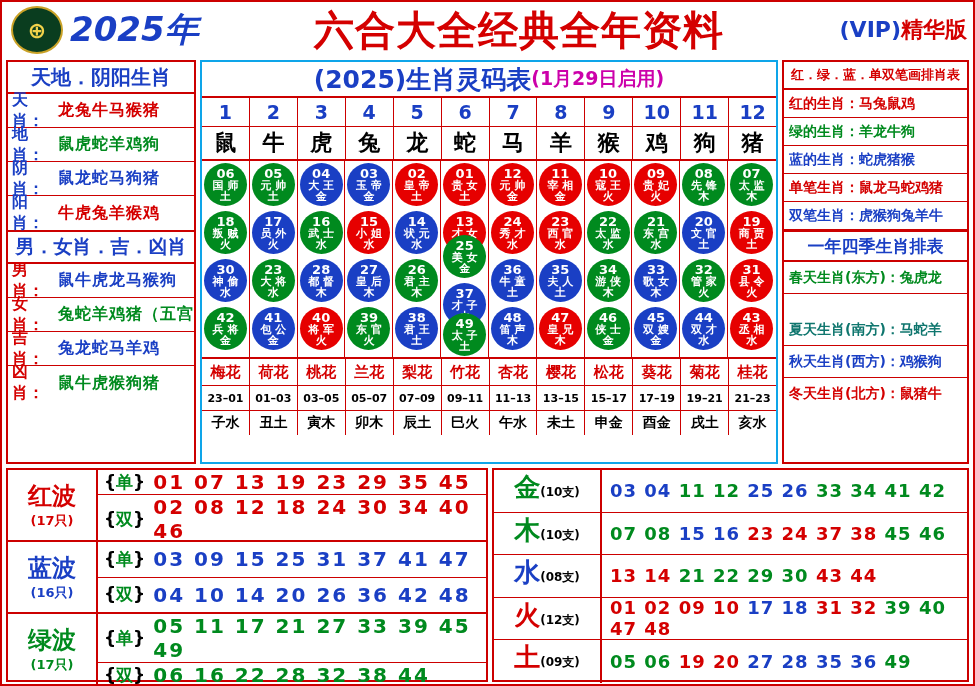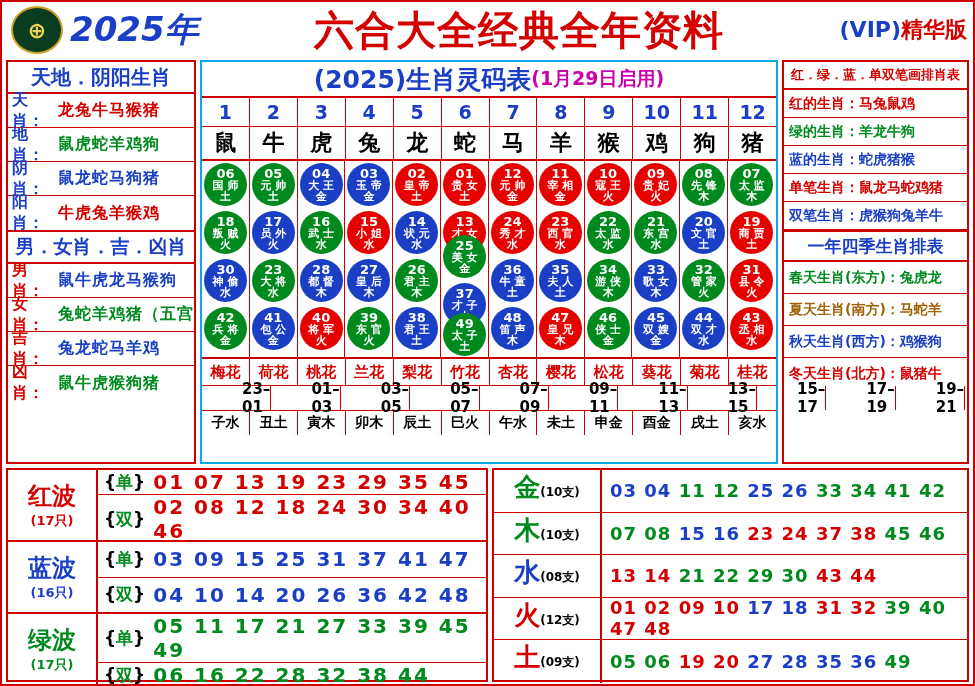--- a/index.html
+++ b/index.html
@@ -54,21 +54,21 @@
   .ball .z{font-size:11px;font-weight:bold;white-space:nowrap;}
   .ball .e{font-size:11px;font-weight:bold;}
   .b-red{background:#e60000;}
   .b-blue{background:#1a3fc4;}
   .b-green{background:#008a1e;}
 
   .flowerrow{display:flex;height:26px;border-bottom:1px solid #c00;}
   .flowerrow div{flex:1;border-right:1px solid #c00;display:flex;align-items:center;justify-content:center;font-size:15px;font-weight:bold;color:#d40000;}
   .flowerrow div:last-child{border-right:none;}
   .hourrow{display:flex;height:24px;border-bottom:1px solid #c00;}
-  .hourrow div{flex:1;border-right:1px solid #c00;display:flex;align-items:center;justify-content:center;font-size:15px;font-weight:bold;color:#000;margin-left:40px;}
+  .hourrow div{flex:1;border-right:1px solid #c00;display:flex;align-items:center;justify-content:center;font-size:11px;font-weight:bold;color:#000;}
   .hourrow div:last-child{border-right:none;}
   .stemrow{display:flex;height:24px;}
   .stemrow div{flex:1;border-right:1px solid #c00;display:flex;align-items:center;justify-content:center;font-size:14px;font-weight:bold;color:#000;}
   .stemrow div:last-child{border-right:none;}
 
   
   .rhead{height:26px;border-bottom:2px solid #c00;display:flex;align-items:center;justify-content:center;font-size:13px;font-weight:bold;}
   .rrow{height:28px;border-bottom:1px solid #c00;display:flex;align-items:center;padding-left:5px;box-sizing:border-box;font-size:14px;font-weight:bold;}
   .rhead2{height:28px;border-top:2px solid #c00;border-bottom:2px solid #c00;display:flex;align-items:center;justify-content:center;color:#1a3fc4;font-size:17px;font-weight:bold;}
   .rrow2{height:32px;border-bottom:1px solid #c00;display:flex;align-items:center;padding-left:5px;box-sizing:border-box;font-size:14px;font-weight:bold;}
@@ -510,21 +510,21 @@
       <div id="right-rows">
           <div class="rrow" style="color: rgb(212, 0, 0);">红的生肖：马兔鼠鸡</div>
           <div class="rrow" style="color: rgb(0, 138, 30);">绿的生肖：羊龙牛狗</div>
           <div class="rrow" style="color: rgb(26, 63, 196); text-align: right;">蓝的生肖：蛇虎猪猴</div>
           <div class="rrow" style="color: rgb(212, 0, 0);">单笔生肖：鼠龙马蛇鸡猪</div>
           <div class="rrow" style="color: rgb(26, 63, 196);">双笔生肖：虎猴狗兔羊牛</div>
         </div>
       <div class="rhead2">一年四季生肖排表</div>
       <div id="right-rows2">
           <div class="rrow2" style="color: rgb(0, 138, 30);">春天生肖(东方)：兔虎龙</div>
-          <div class="rrow2" style="color: #a16207;">夏天生肖(南方)：马蛇羊</div>
+          <div class="rrow2" style="color: #0f766e; margin-top: 20px;">夏天生肖(南方)：马蛇羊</div>
           <div class="rrow2" style="color: rgb(26, 63, 196);">秋天生肖(西方)：鸡猴狗</div>
           <div class="rrow2" style="color: rgb(212, 0, 0);">冬天生肖(北方)：鼠猪牛</div>
         </div>
     </div>
   </div>
 
   <div class="bottom">
     <div class="bl" id="wave-table">
         <div class="wave">
           <div class="label">

